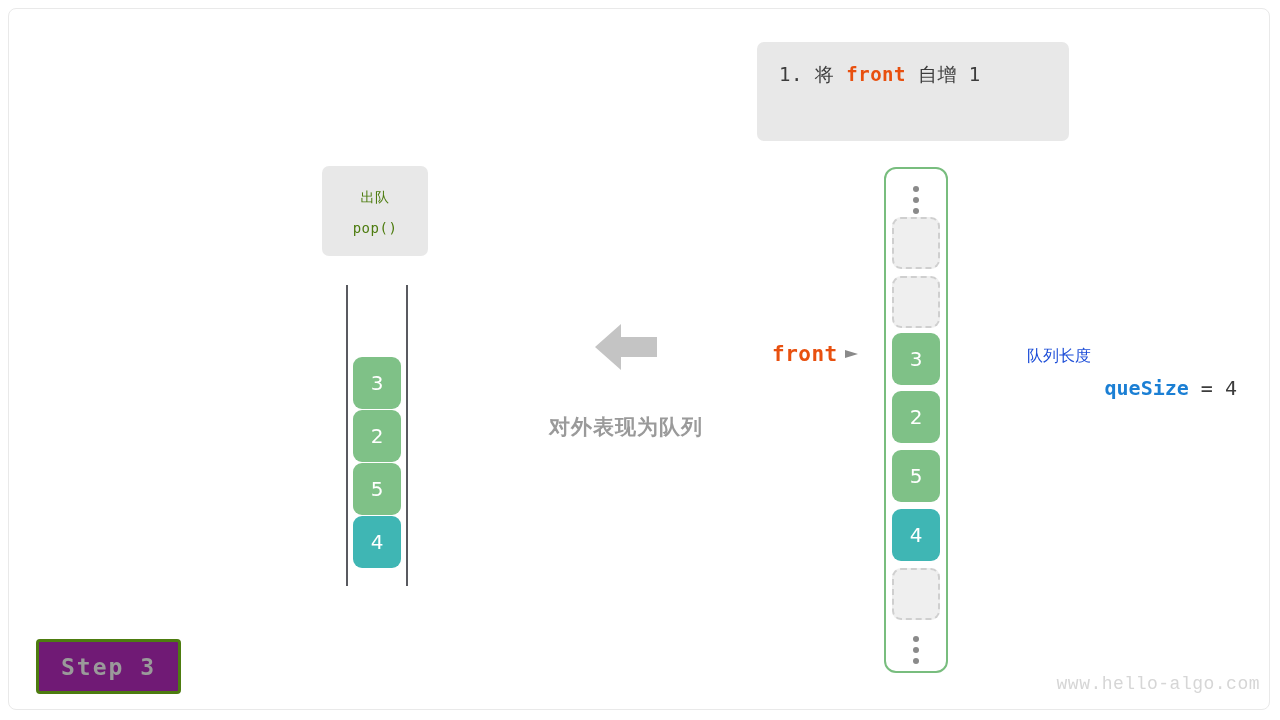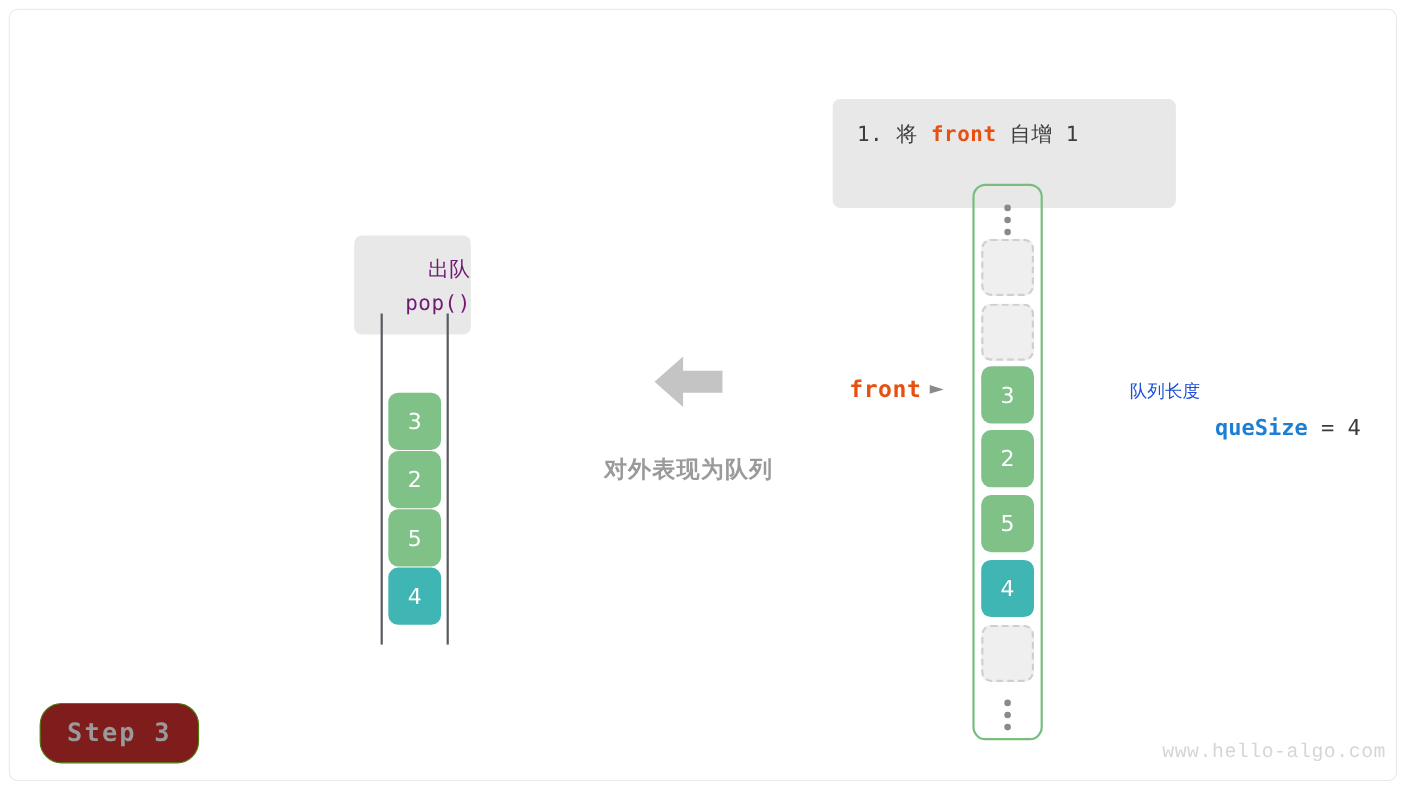--- a/index.html
+++ b/index.html
@@ -34,21 +34,20 @@
   }
 
   
   .callout {
     position: absolute;
     background: #e8e8e8;
     border-radius: 7px;
     box-sizing: border-box;
     font-family: "DejaVu Sans Mono", "Liberation Mono", monospace;
     color: #3c3c3c;
-    margin-top: 48px;
   }
 
   
   #steps-box {
     left: 757px;
     top: 42px;
     width: 312px;
     height: 99px;
     padding: 16px 22px 0 22px;
   }
@@ -64,42 +63,41 @@
   
   #pop-box {
     left: 322px;
     top: 166px;
     width: 106px;
     height: 90px;
     padding-top: 16px;
     text-align: center;
   }
   .pop-line {
-    font-size: 19px;
+    font-size: 14px;
     line-height: 31px;
-    color: #701a75;
+    color: #4d7c0f;
     letter-spacing: 0.5px;
-    text-align: right;
   }
   .pop-line.cjk { font-family: "DejaVu Sans", "Liberation Sans", sans-serif; }
 
   
   #step-badge {
     position: absolute;
     left: 36px;
     top: 639px;
     width: 145px;
     height: 55px;
-    border: 1px solid #4d7c0f;
-    border-radius: 20px;
+    border: 3px solid #4d7c0f;
+    border-radius: 4px;
     box-sizing: border-box;
     display: flex;
     align-items: center;
     justify-content: center;
-    background: #7f1d1d;
+    background: #701a75;
   }
   #step-badge .label {
     font-family: "DejaVu Sans Mono", "Liberation Mono", monospace;
     font-size: 23px;
     font-weight: bold;
     color: #9a9a9a;
     letter-spacing: 2px;
   }
 
   

